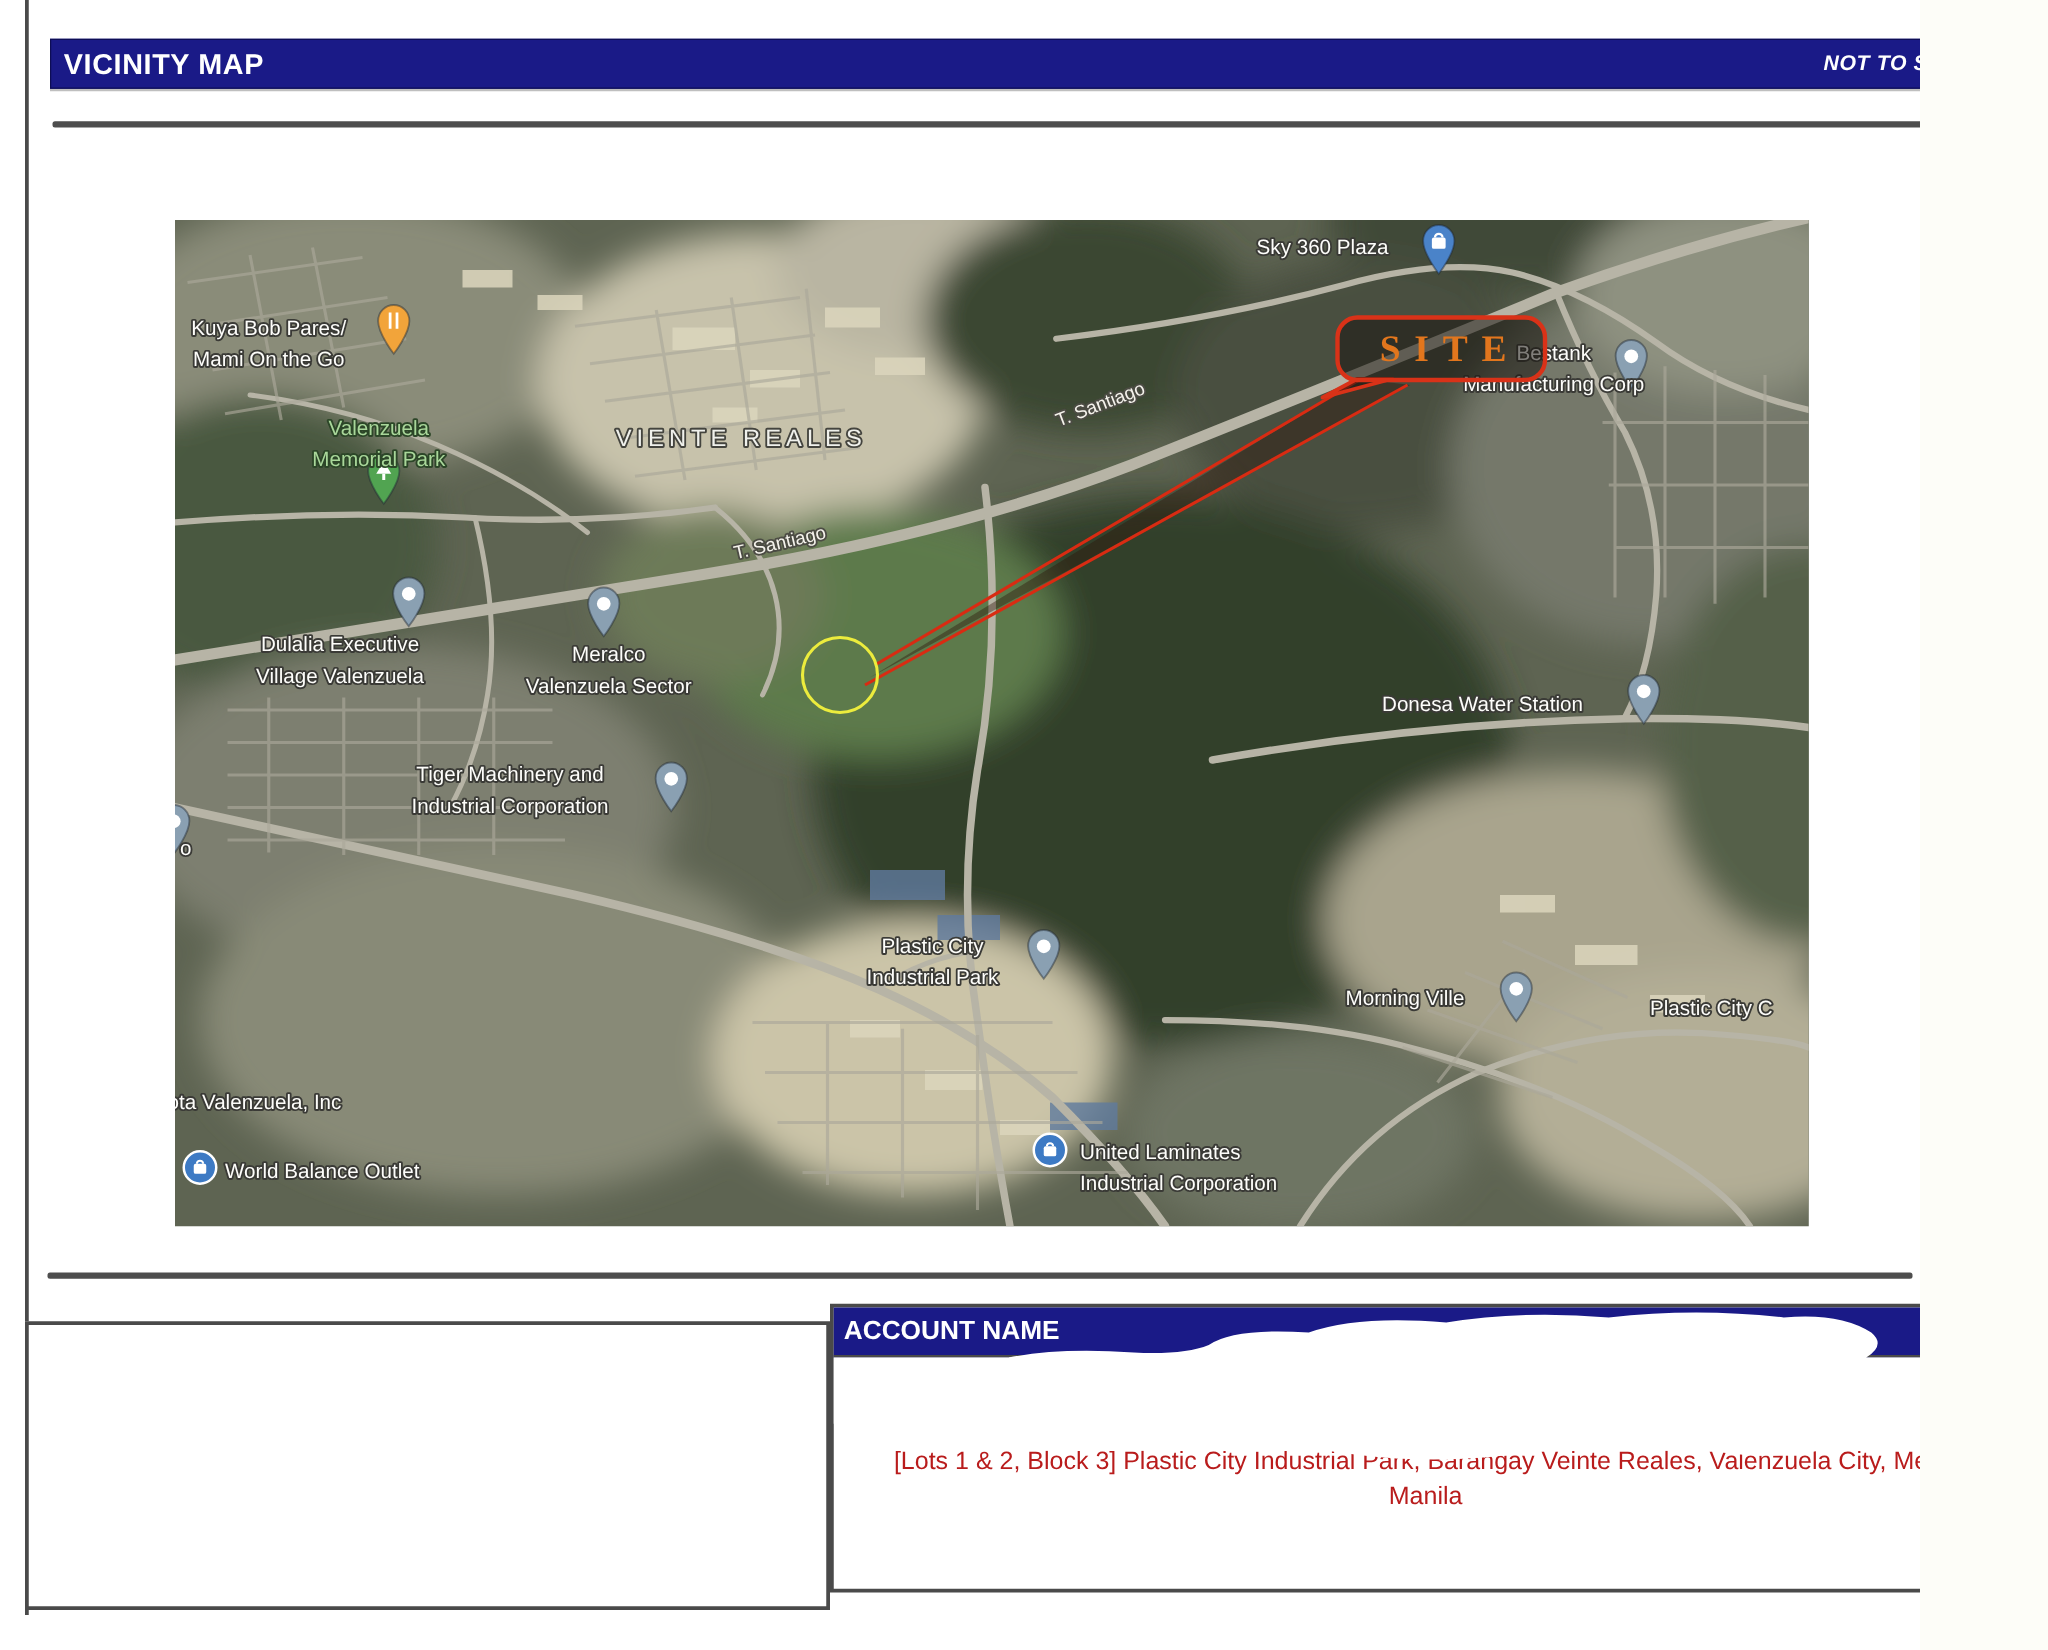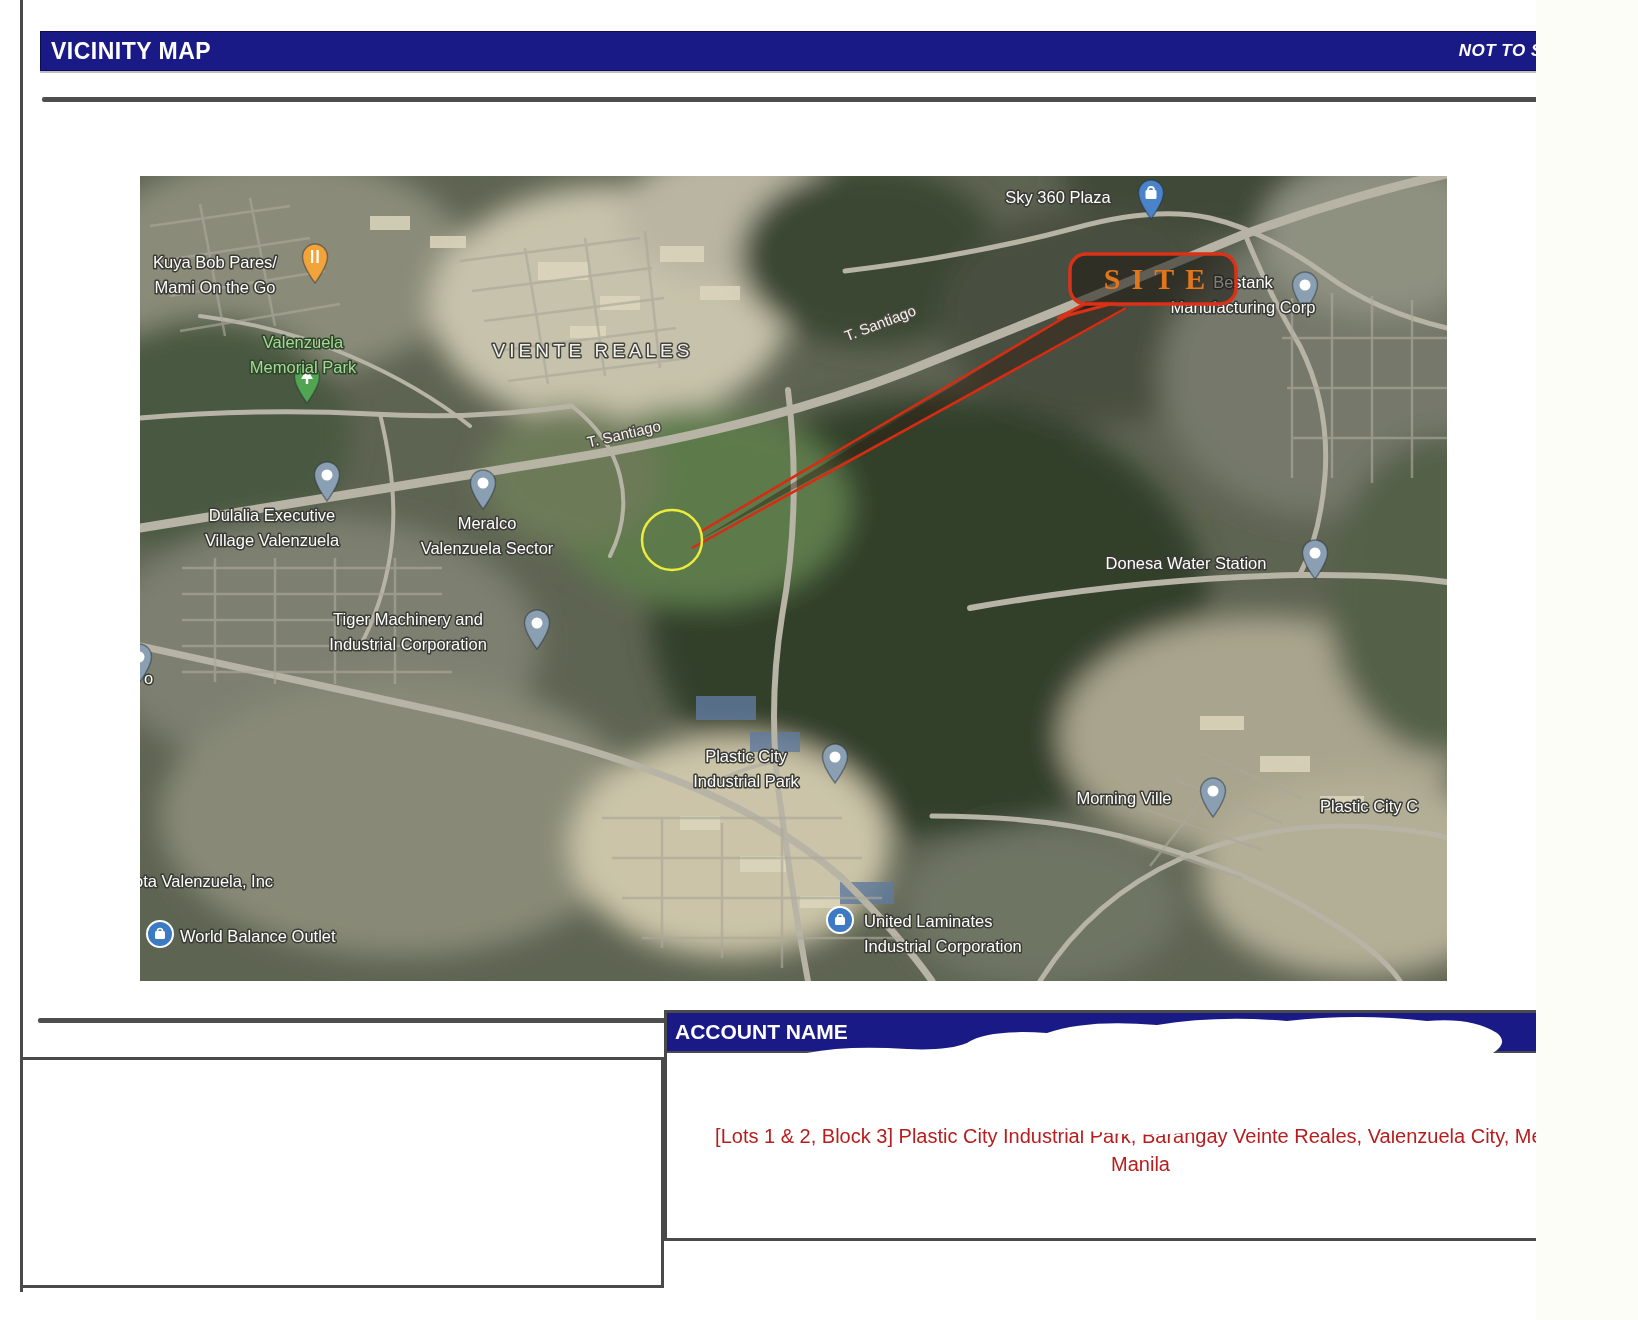--- a/index.html
+++ b/index.html
@@ -28,21 +28,21 @@
   .lbl{paint-order:stroke;stroke-linejoin:round;font-family:"Liberation Sans",sans-serif;}
   .lbl-place{font-size:16.5px;fill:#fdfdfa;stroke:#3a3a36;stroke-width:3px;}
   .lbl-park{font-size:16.5px;fill:#a9d79a;stroke:#2c4628;stroke-width:3px;}
   .lbl-district{font-size:19px;letter-spacing:4px;fill:#f0f1ec;stroke:#44443e;stroke-width:3px;}
   .lbl-road{font-size:15px;fill:#f5f3ec;stroke:#4c4c44;stroke-width:3px;}
   .site-text{font-family:"Liberation Serif",serif;font-weight:bold;font-size:30px;letter-spacing:11px;
              fill:var(--site-text,#e2761d);}
 
   .panel-left{position:absolute;left:20px;top:1057px;width:644px;height:231px;box-sizing:border-box;
               background:#fff;border:3px solid #4a4a4a;}
-  .panel-right{position:absolute;left:664px;top:1010px;width:953px;height:231px;box-sizing:border-box;
+  .panel-right{position:absolute;left:664px;top:1043px;width:953px;height:231px;box-sizing:border-box;
                background:#fff;border:3px solid #4a4a4a;}
   .bar{background:var(--navy,#1a1a87);color:#fff;font-weight:bold;font-size:21px;
        display:flex;align-items:center;padding:0 8px;box-sizing:border-box;}
   .bar.account{height:40px;border-bottom:2px solid #4a4a4a;}
   .gap{height:53px;background:#fff;}
   .bar.location{height:40px;border-top:2px solid #4a4a4a;border-bottom:2px solid #4a4a4a;}
   .loc-text{padding:16px 20px 0 20px;text-align:center;font-size:20px;line-height:1.4;color:#b91c1c;}
   .scribble{position:absolute;left:0;top:0;pointer-events:none;}
 </style>
 </head>

